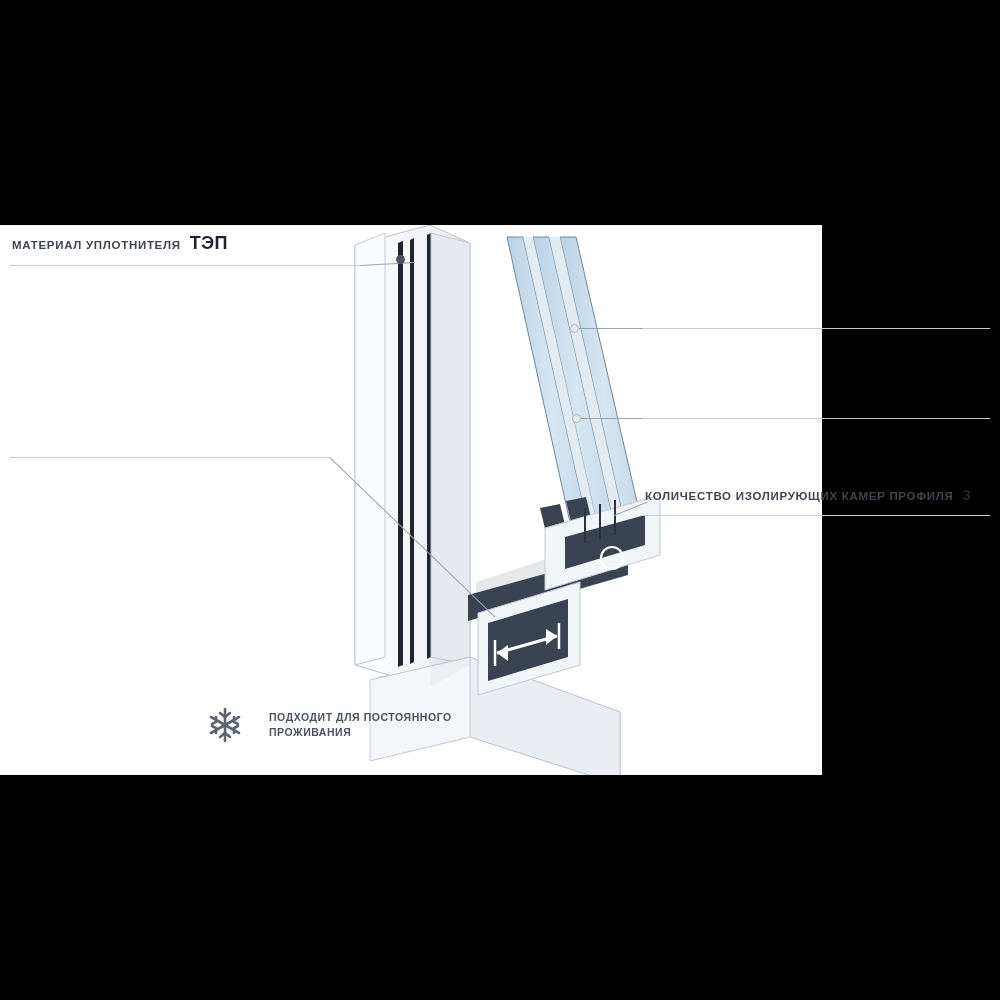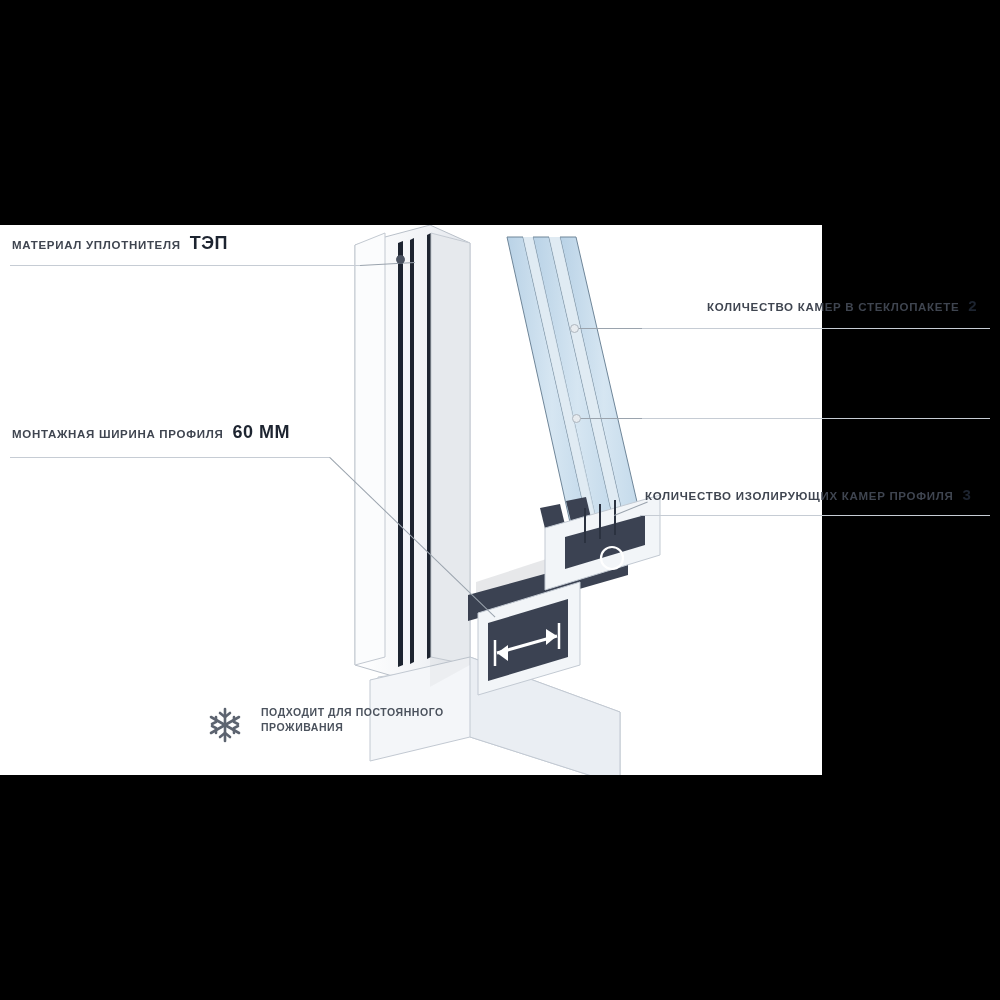--- a/index.html
+++ b/index.html
@@ -86,21 +86,22 @@
     left: 0;
     top: 480px;
     width: 1000px;
     display: flex;
     gap: 70px;
     padding-left: 205px;
     box-sizing: border-box;
   }
   .feature {
     display: flex;
-    gap: 16px;
+    align-items: center;
+    gap: 24px;
   }
   .feature .ficon {
     width: 40px;
     height: 40px;
     color: #5d6470;
     flex: 0 0 auto;
   }
   .feature .ftext {
     font-size: 10.5px;
     line-height: 15px;
@@ -217,30 +218,22 @@
     <div class="leader" style="left:330px; top:232px; width:230px; transform: rotate(44deg);"></div>
 
     <div class="rule" style="left:640px; top:290px; width:350px;"></div>
     <div class="leader" style="left:614px; top:290px; width:36px; transform: rotate(-22deg);"></div>
 
     <div class="callout" style="left:12px; top:8px;">
       <span class="lbl">МАТЕРИАЛ УПЛОТНИТЕЛЯ</span>
       <span class="val">ТЭП</span>
     </div>
 
-    <div class="callout small" style="left:707px; top:72px;">
-      <span class="lbl">КОЛИЧЕСТВО КАМЕР В СТЕКЛОПАКЕТЕ</span>
-      <span class="val">2</span>
-    </div>
-
-
-    <div class="callout" style="left:12px; top:197px;">
-      <span class="lbl">МОНТАЖНАЯ ШИРИНА ПРОФИЛЯ</span>
-      <span class="val">60 ММ</span>
-    </div>
+
+
 
     <div class="callout small" style="left:645px; top:261px;">
       <span class="lbl">КОЛИЧЕСТВО ИЗОЛИРУЮЩИХ КАМЕР ПРОФИЛЯ</span>
       <span class="val">3</span>
     </div>
 
     <div class="features">
 
       <div class="feature">
         <span class="ficon">

